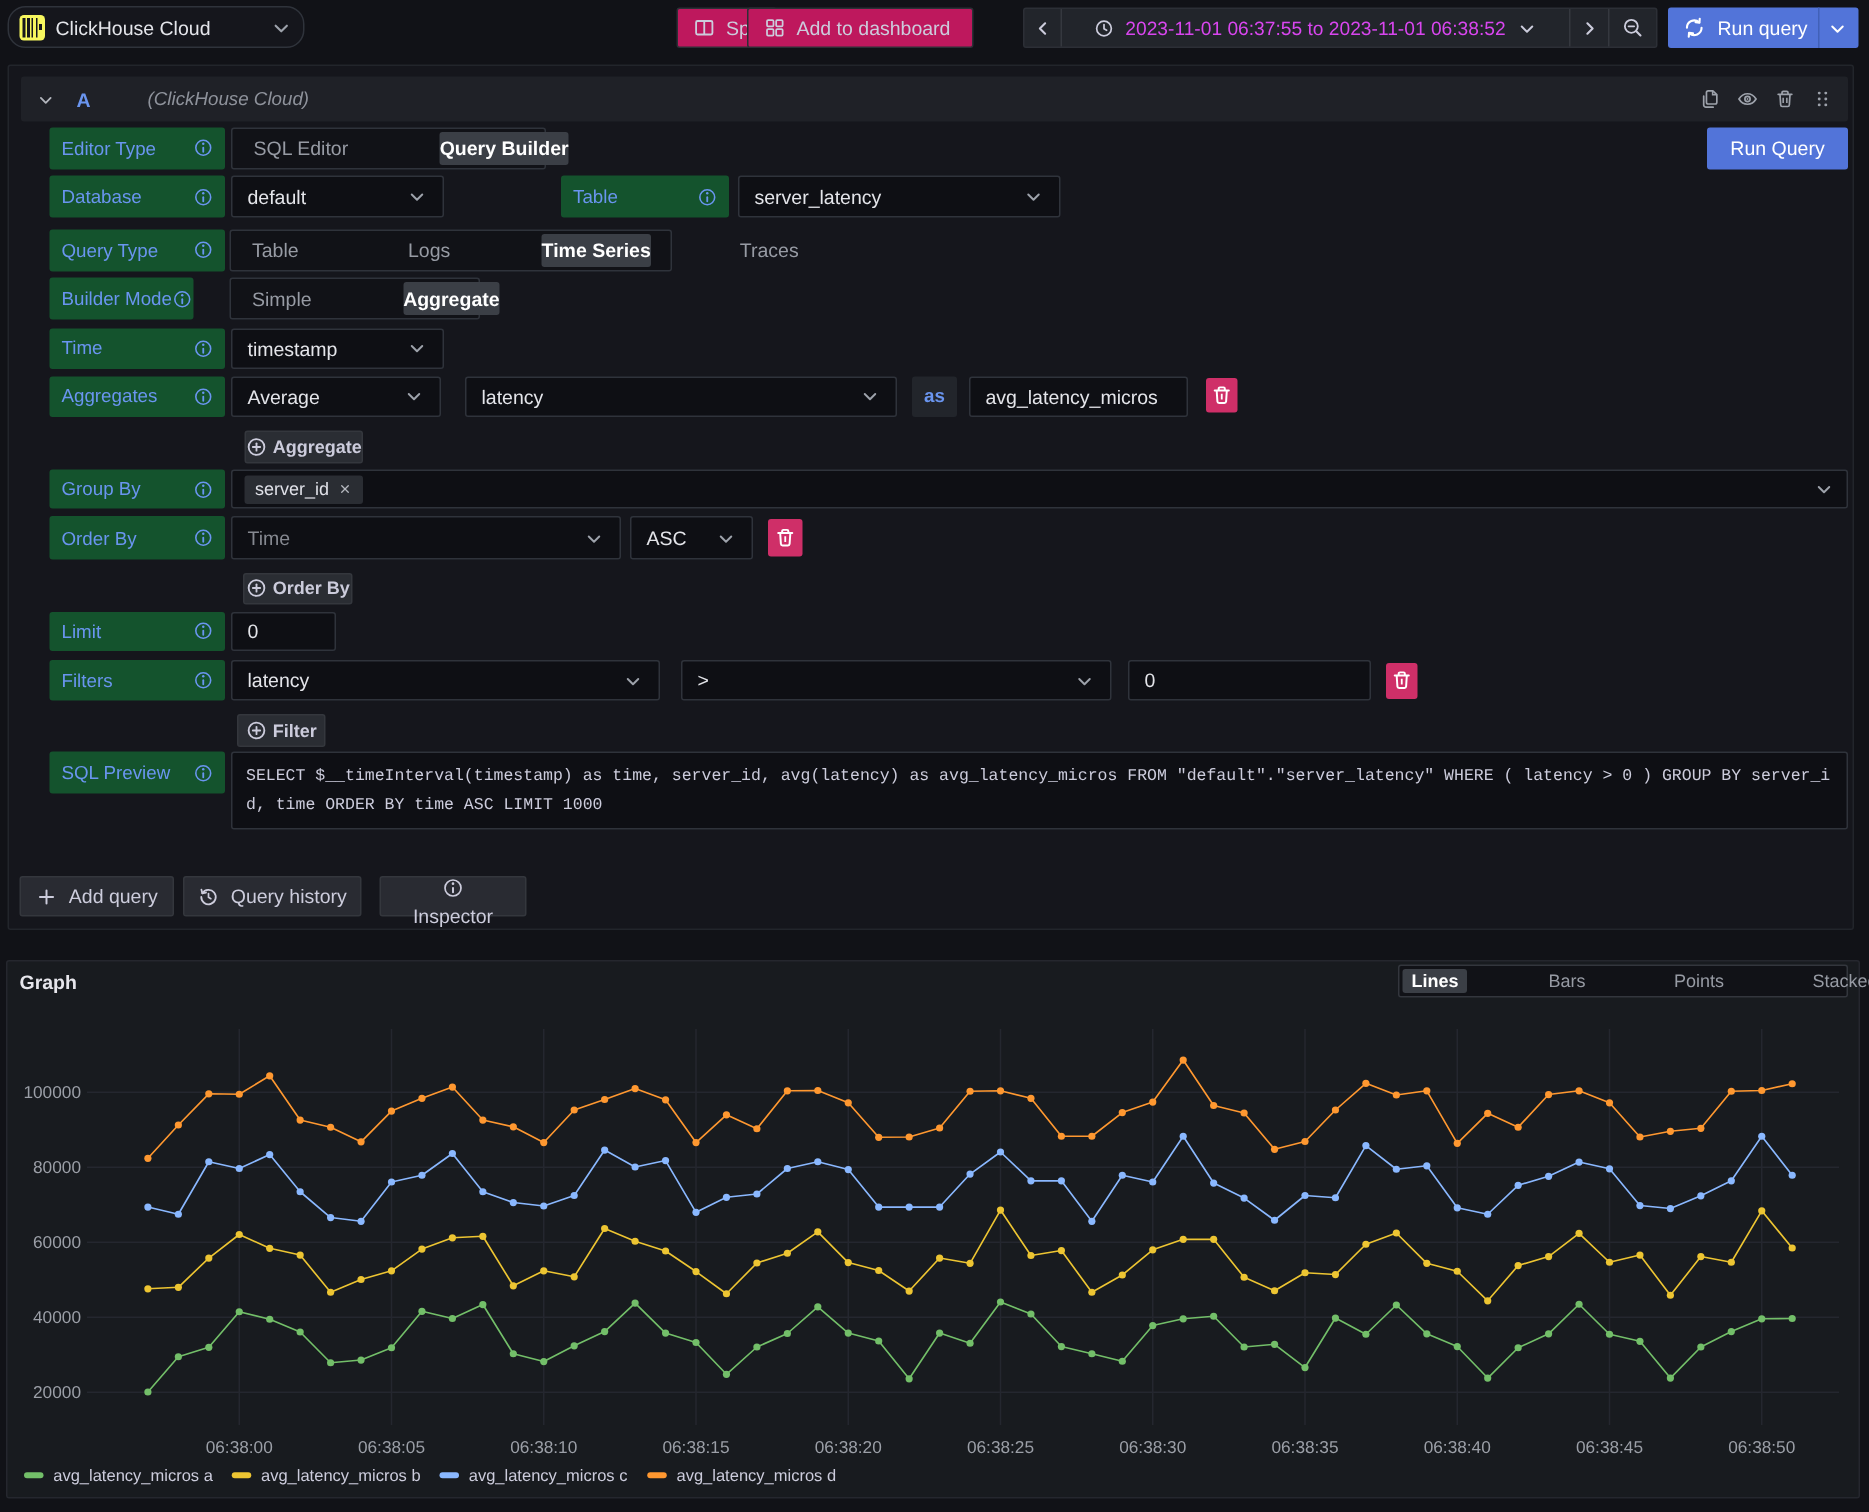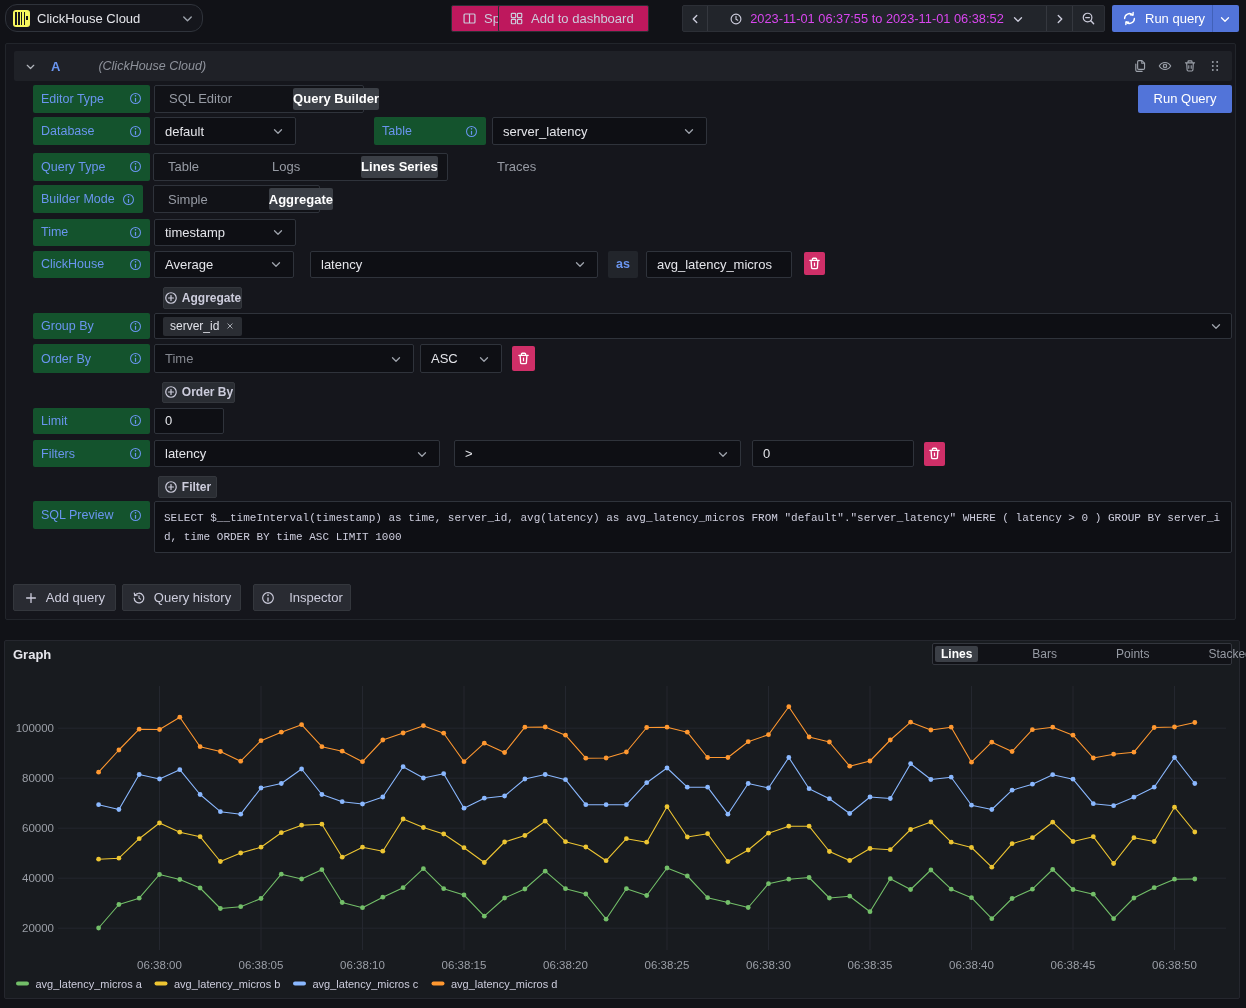--- a/index.html
+++ b/index.html
@@ -195,25 +195,25 @@
         <circle cx="8" cy="8" r="6.1" fill="none" stroke="#6a95ef" stroke-width="1.3"></circle>
         <line x1="8" y1="7.9" x2="8" y2="11.3" stroke="#6a95ef" stroke-width="1.5" stroke-linecap="round"></line>
         <circle cx="8" cy="4.7" r="1" fill="#6a95ef"></circle>
       </svg>
     </div>
   </div>
 <div style="position:absolute;left:153px;top:152.5px;width:295px;height:28px;">
     <div class="rgrp" style="width:100%;height:100%;">
       <div class="rit" style="width:66px;">Table</div>
       <div class="rit" style="width:56px;">Logs</div>
-      <div class="rsel" style="width:100px;">Lines Series</div>
+      <div class="rsel" style="width:100px;">Time Series</div>
       <div class="rit" style="width:64px;">Traces</div>
     </div>
   </div>
-<div style="position:absolute;left:33px;top:185px;width:110px;height:28px;">
+<div style="position:absolute;left:33px;top:185px;width:96px;height:28px;">
     <div class="lbl" style="width:100%;height:100%;">
       <span class="t">Builder Mode</span>
       <svg width="13" height="13" viewBox="0 0 16 16">
         <circle cx="8" cy="8" r="6.1" fill="none" stroke="#6a95ef" stroke-width="1.3"></circle>
         <line x1="8" y1="7.9" x2="8" y2="11.3" stroke="#6a95ef" stroke-width="1.5" stroke-linecap="round"></line>
         <circle cx="8" cy="4.7" r="1" fill="#6a95ef"></circle>
       </svg>
     </div>
   </div>
 <div style="position:absolute;left:153px;top:185px;width:167px;height:28px;">
@@ -237,21 +237,21 @@
       <span class="">timestamp</span>
       <span class="cv">
         <svg width="14" height="14" viewBox="0 0 16 16">
           <path d="M4 6.5l4 4 4-4" fill="none" stroke="#9da2ab" stroke-width="1.5" stroke-linecap="round" stroke-linejoin="round"></path>
         </svg>
       </span>
     </div>
   </div>
 <div style="position:absolute;left:33px;top:250.5px;width:117px;height:27px;">
     <div class="lbl" style="width:100%;height:100%;">
-      <span class="t">ClickHouse</span>
+      <span class="t">Aggregates</span>
       <svg width="13" height="13" viewBox="0 0 16 16">
         <circle cx="8" cy="8" r="6.1" fill="none" stroke="#6a95ef" stroke-width="1.3"></circle>
         <line x1="8" y1="7.9" x2="8" y2="11.3" stroke="#6a95ef" stroke-width="1.5" stroke-linecap="round"></line>
         <circle cx="8" cy="4.7" r="1" fill="#6a95ef"></circle>
       </svg>
     </div>
   </div>
 <div style="position:absolute;left:154px;top:250.5px;width:140px;height:27px;">
     <div class="sel" style="width:100%;height:100%;">
       <span class="">Average</span>
@@ -452,21 +452,21 @@
 <div style="position:absolute;left:122px;top:584px;width:119px;height:27px;"><div class="btn2" style="width:100%;height:100%;justify-content:center;gap:8px;background:#292b32;">
       <span style="display:flex;">
         <svg width="14" height="14" viewBox="0 0 16 16">
           <path d="M3.3 5.2A5.5 5.5 0 1 1 2.5 8" fill="none" stroke="#ccccdc" stroke-width="1.4" stroke-linecap="round"></path>
           <path d="M2.6 2.4l0.7 2.8 2.8-0.6" fill="none" stroke="#ccccdc" stroke-width="1.4" stroke-linecap="round" stroke-linejoin="round"></path>
           <path d="M8 5.4v2.8l1.8 1.1" fill="none" stroke="#ccccdc" stroke-width="1.3" stroke-linecap="round"></path>
         </svg>
       </span>
       <span style="font-weight:500;font-size:13px;">Query history</span>
     </div></div>
-<div style="position:absolute;left:253px;top:584px;width:98px;height:27px;"><div class="btn2" style="width:100%;height:100%;justify-content:center;gap:14px;background:#292b32;">
+<div style="position:absolute;left:253px;top:584px;width:98px;height:27px;"><div class="btn2" style="width:100%;height:100%;gap:4px;background:#292b32;flex-direction:column;">
       <span style="display:flex;">
         <svg width="14" height="14" viewBox="0 0 16 16">
           <circle cx="8" cy="8" r="6.1" fill="none" stroke="#ccccdc" stroke-width="1.3"></circle>
           <line x1="8" y1="7.9" x2="8" y2="11.3" stroke="#ccccdc" stroke-width="1.5" stroke-linecap="round"></line>
           <circle cx="8" cy="4.7" r="1" fill="#ccccdc"></circle>
         </svg>
       </span>
       <span style="font-weight:500;font-size:13px;">Inspector</span>
     </div></div>
 <div style="position:absolute;left:4px;top:640px;width:1236px;height:359px;background:#181b1f;border:1px solid #25272e;border-radius:2px;"></div>

